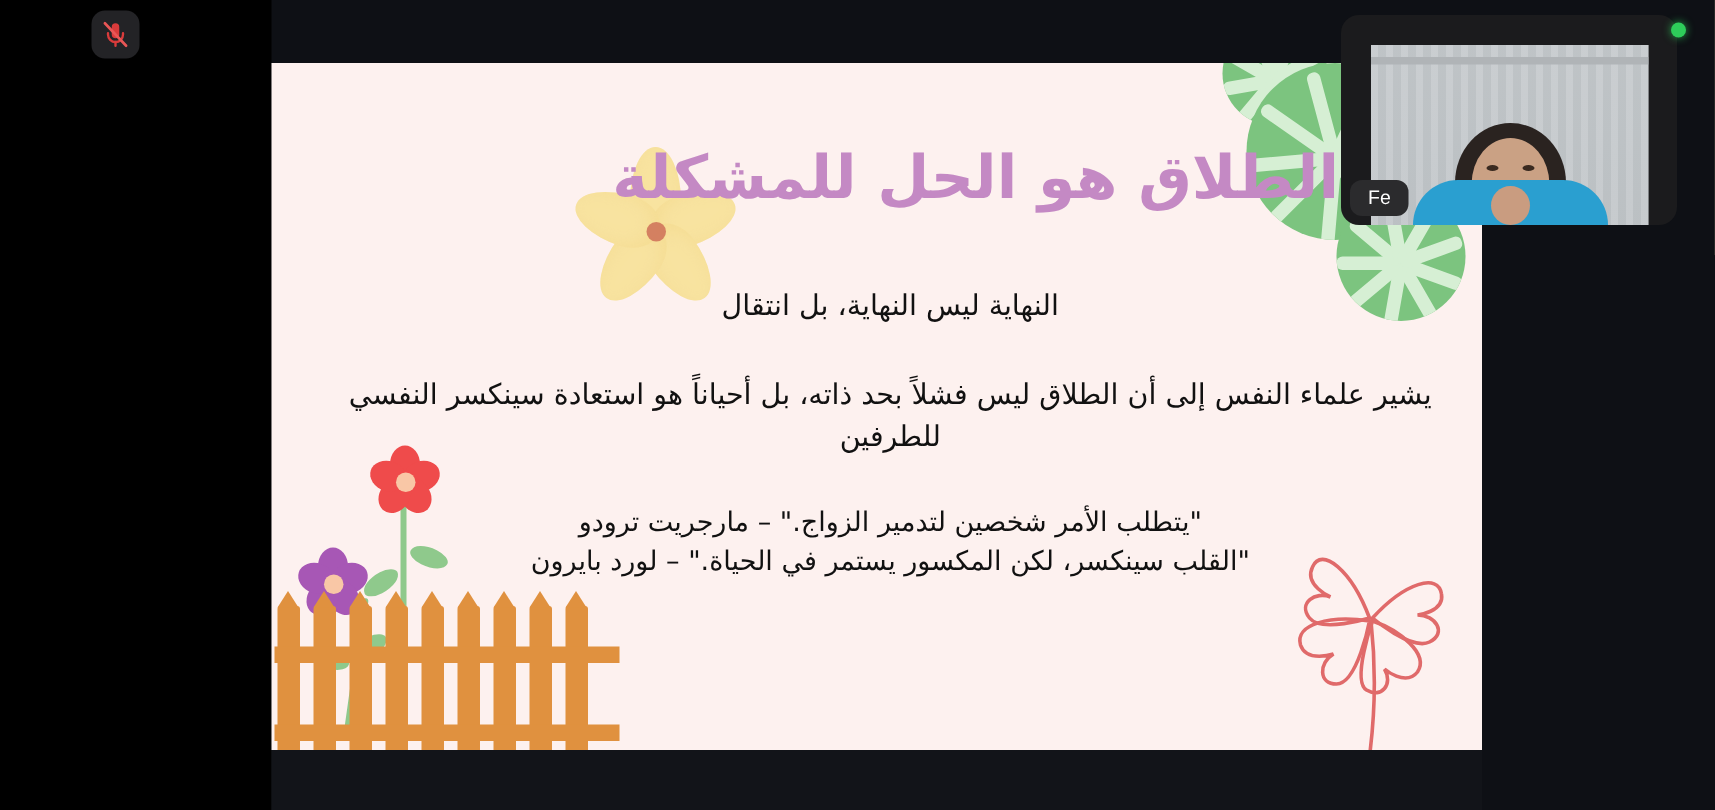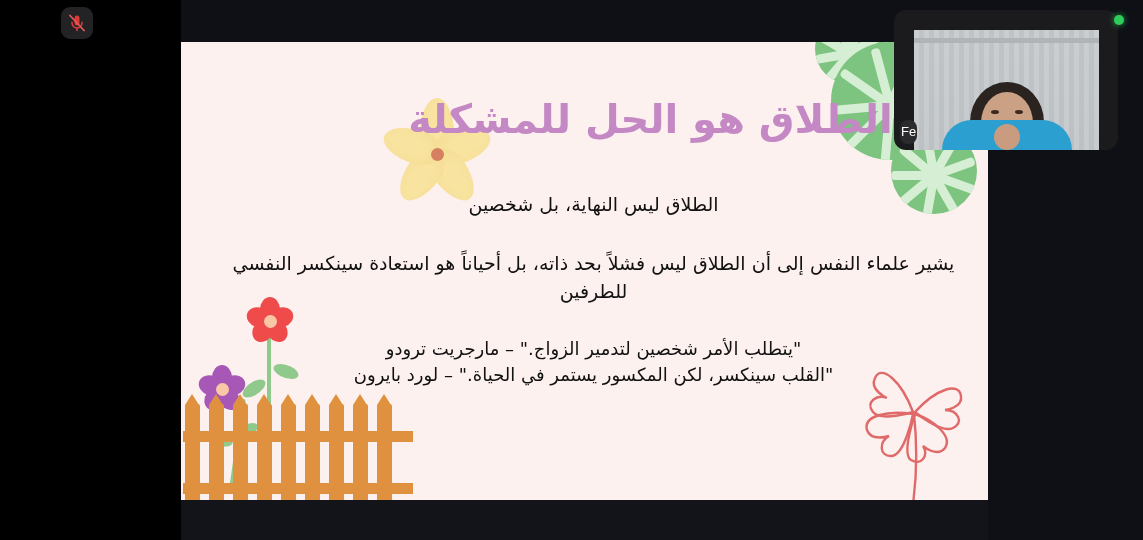--- a/index.html
+++ b/index.html
@@ -88,21 +88,21 @@
   .person-scarf{position:absolute;left:50%;top:112px;width:46px;height:18px;margin-left:-23px;
     border-radius:6px;background:#eef0f1;}
   .person-shoulders{position:absolute;left:50%;bottom:0;width:130px;height:30px;margin-left:-65px;
     border-radius:40px 40px 0 0;background:#2a9fd0;}
   .person-hand{position:absolute;left:50%;bottom:0;width:26px;height:26px;margin-left:-13px;
     border-radius:50%;background:#c99c80;}
   .hand-blur{position:absolute;left:50%;top:94px;margin-left:8px;width:30px;height:4px;border-radius:3px;
     background:#eceff0;opacity:.9;}
   .hand-blur2{position:absolute;left:50%;top:102px;margin-left:6px;width:30px;height:4px;border-radius:3px;
     background:#eceff0;opacity:.9;}
-  .name-pill{position:absolute;left:6px;top:110px;padding:3px 1px;border-radius:8px;
+  .name-pill{position:absolute;left:6px;top:110px;padding:3px 12px;border-radius:8px;
     background:#2b2b2d;color:#fff;font-size:13px;line-height:1.35;font-family:"Liberation Sans",sans-serif;}
   .green-dot{position:absolute;left:1114px;top:15px;width:10px;height:10px;border-radius:50%;
     background:#2ecc5a;box-shadow:0 0 6px rgba(46,204,90,.8);}
 </style>
 </head>
 <body>
 
 <div id="stage">
 
   <div class="meeting-canvas"></div>
@@ -158,21 +158,21 @@
       <span class="petal" style="transform:rotate(72deg)"></span>
       <span class="petal" style="transform:rotate(144deg)"></span>
       <span class="petal" style="transform:rotate(216deg)"></span>
       <span class="petal" style="transform:rotate(288deg)"></span>
       <span class="core"></span>
     </div>
 
     <div class="slide-title">هل الطلاق هو الحل للمشكلة</div>
 
     <div class="body-block">
-      <div class="line-lead">الطلاق ليس النهاية، بل شخصين</div>
+      <div class="line-lead">النهاية ليس النهاية، بل انتقال</div>
       <div class="para">يشير علماء النفس إلى أن الطلاق ليس فشلاً بحد ذاته، بل أحياناً هو استعادة سينكسر النفسي للطرفين</div>
       <div class="quotes">
         <div class="quote">"يتطلب الأمر شخصين لتدمير الزواج." – مارجريت ترودو</div>
         <div class="quote">"القلب سينكسر، لكن المكسور يستمر في الحياة." – لورد بايرون</div>
       </div>
     </div>
 
     <div class="stemwrap">
       <span class="stem" style="left:78px;bottom:0;width:4px;height:160px;"></span>
       <span class="stem" style="left:40px;bottom:0;width:4px;height:92px;transform:rotate(8deg);transform-origin:bottom;"></span>

